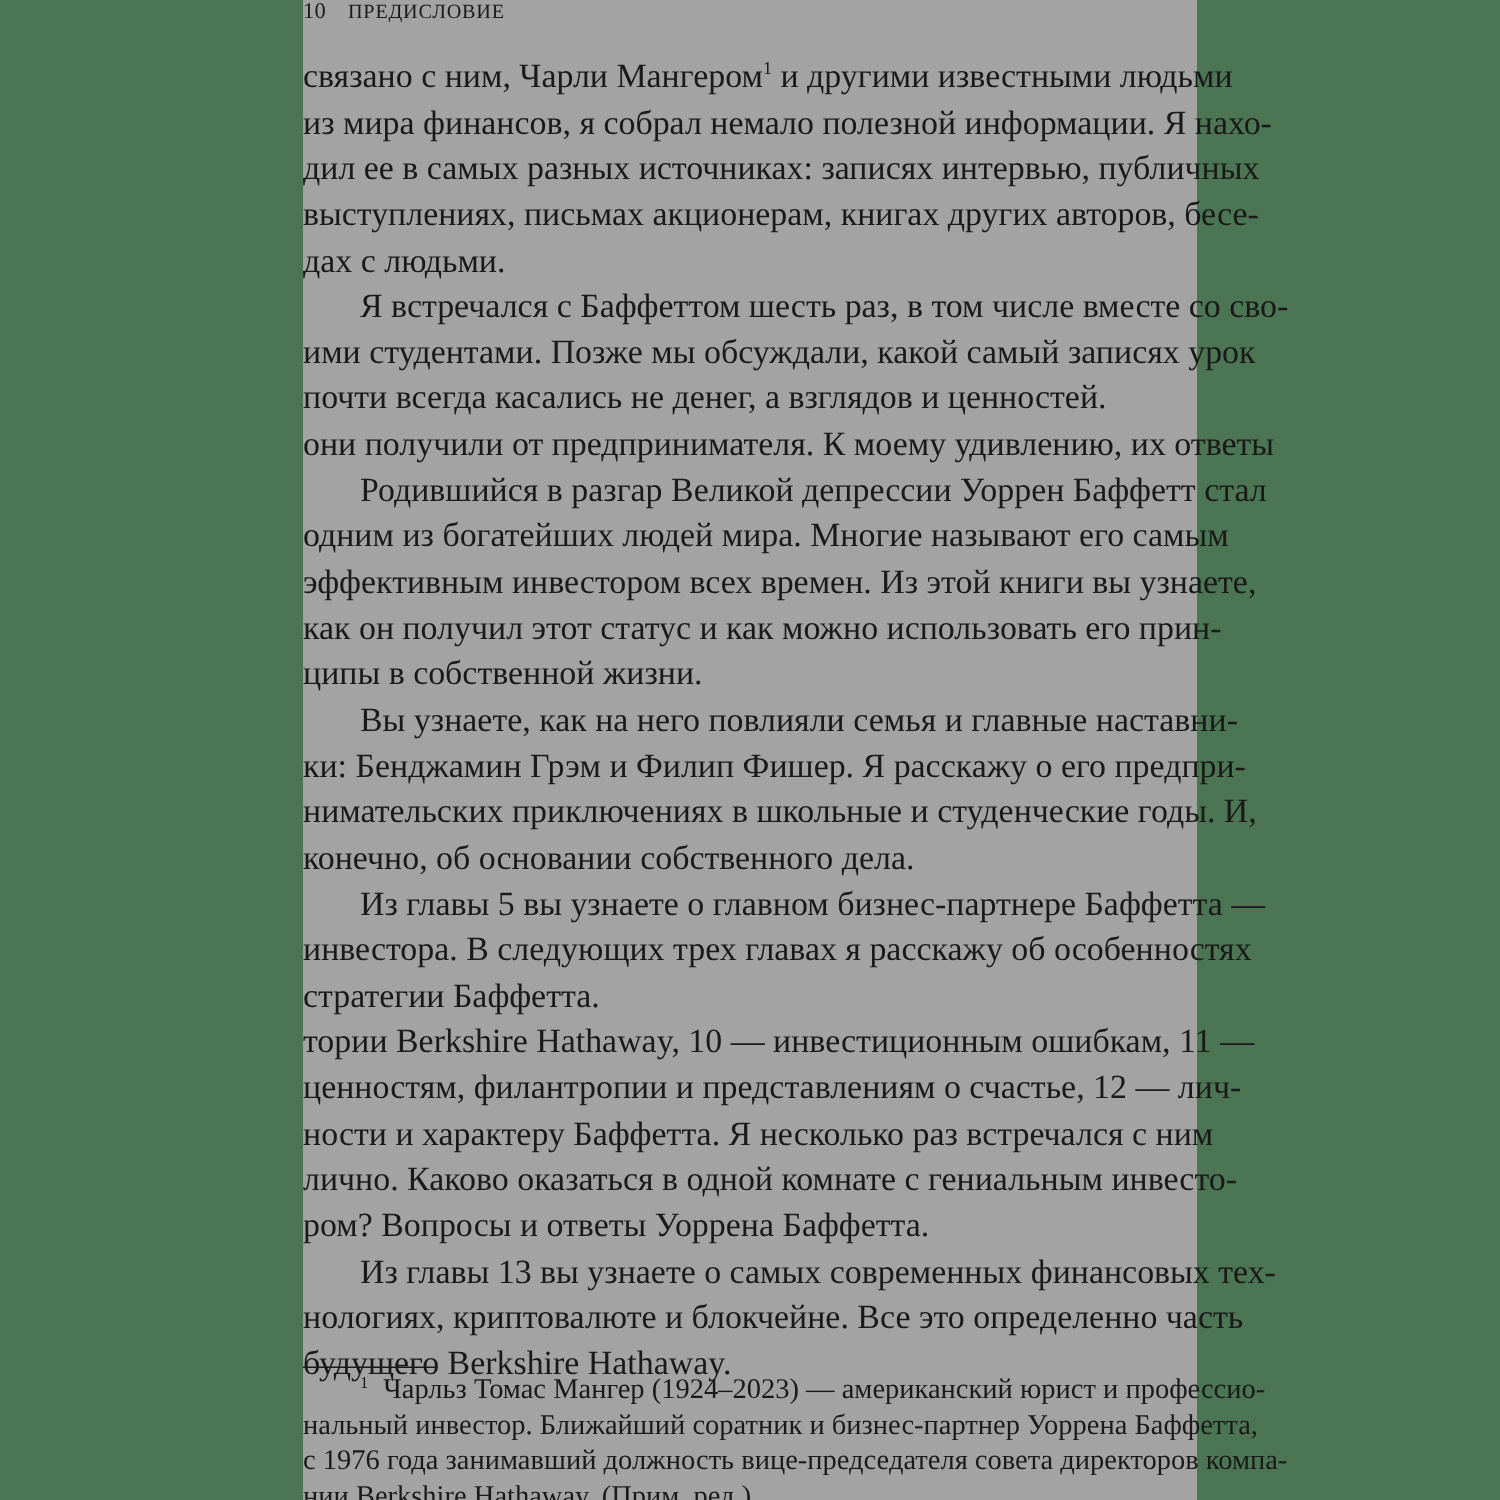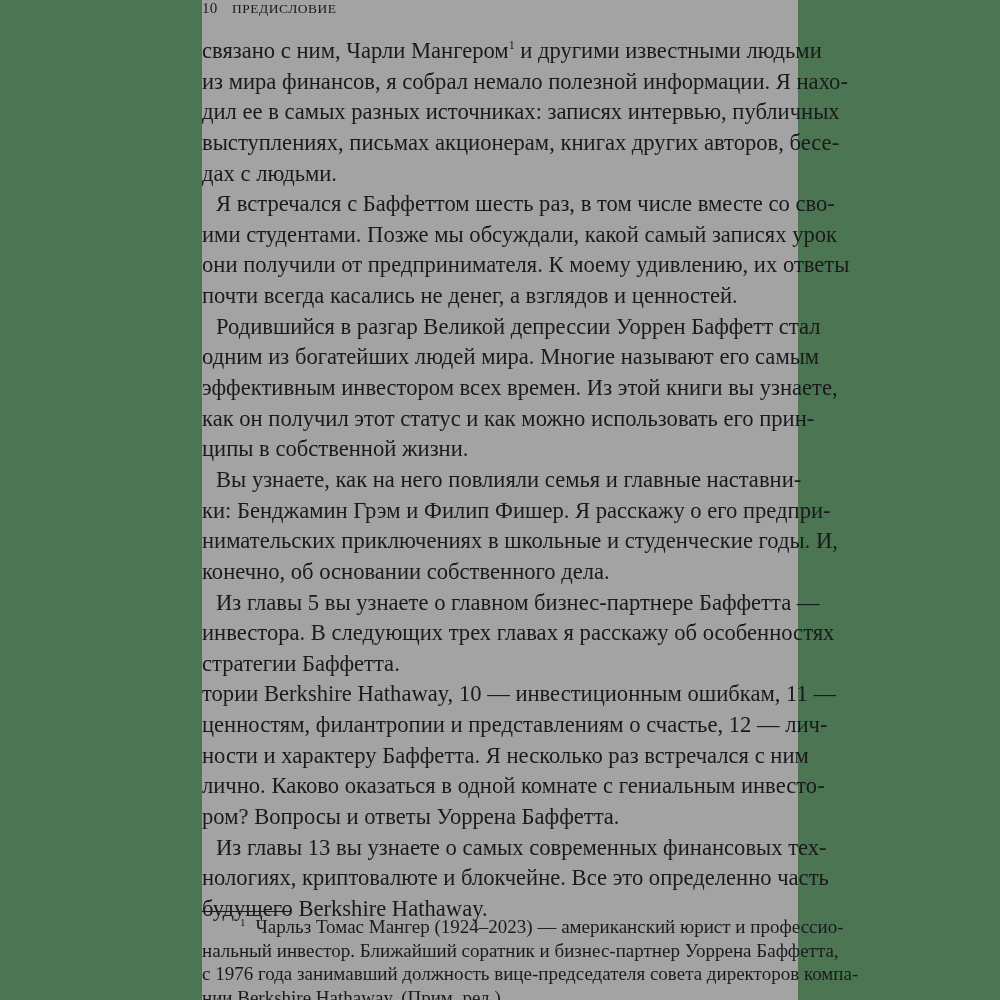--- a/index.html
+++ b/index.html
@@ -24,21 +24,21 @@
   .body-text {
     position: absolute; left: 0; top: 36px; width: 564px;
     font-size: 22.6px; line-height: 30.65px;
   }
   .line {
     display: block; height: 30.65px; white-space: nowrap;
     text-align: justify; text-align-last: justify;
     overflow: visible;
   }
   .line.last { text-align-last: left; }
-  .line.indent { padding-left: 14px; }
+  .line.indent { padding-left: 38px; }
   sup.fnref { font-size: 12px; vertical-align: 9px; line-height: 0; }
   .fn-rule {
     position: absolute; left: 0; top: 911px; width: 88px; height: 1px;
     background: #1a1a1a;
   }
   .footnote {
     position: absolute; left: 0; top: 915px; width: 596px;
     font-size: 19px; line-height: 23.5px;
   }
   .fline {
@@ -64,22 +64,22 @@
       <span class="line"><span>связано с ним, Чарли Мангером</span><sup class="fnref">1</sup><span> и другими известными людьми</span></span>
       <span class="line">из мира финансов, я собрал немало полезной информации. Я нахо-</span>
       <span class="line">дил ее в самых разных источниках: записях интервью, публичных</span>
       <span class="line">выступлениях, письмах акционерам, книгах других авторов, бесе-</span>
       <span class="line last">дах с людьми.</span>
     </div>
 
     <div>
       <span class="line indent">Я встречался с Баффеттом шесть раз, в том числе вместе со сво-</span>
       <span class="line">ими студентами. Позже мы обсуждали, какой самый записях урок</span>
+      <span class="line last">почти всегда касались не денег, а взглядов и ценностей.</span>
       <span class="line">они получили от предпринимателя. К моему удивлению, их ответы</span>
-      <span class="line last">почти всегда касались не денег, а взглядов и ценностей.</span>
     </div>
 
     <div>
       <span class="line indent">Родившийся в разгар Великой депрессии Уоррен Баффетт стал</span>
       <span class="line">одним из богатейших людей мира. Многие называют его самым</span>
       <span class="line">эффективным инвестором всех времен. Из этой книги вы узнаете,</span>
       <span class="line">как он получил этот статус и как можно использовать его прин-</span>
       <span class="line last">ципы в собственной жизни.</span>
     </div>
 

